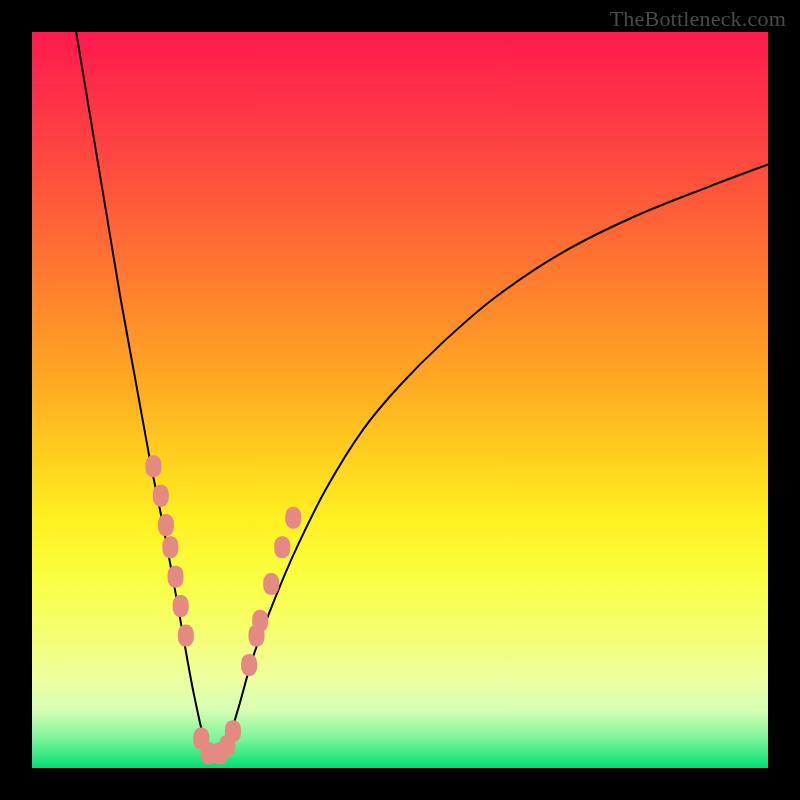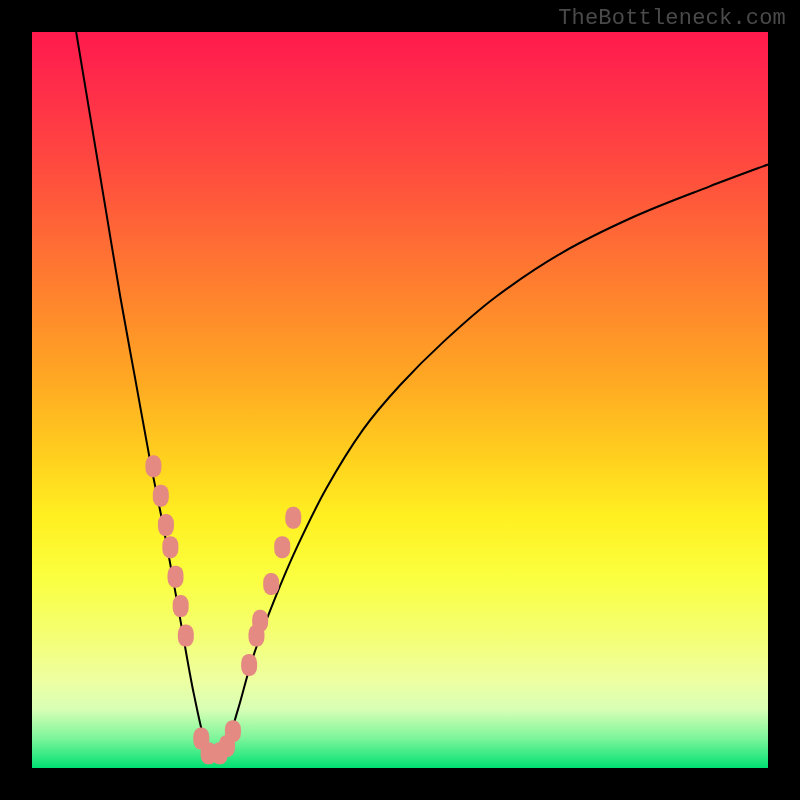--- a/index.html
+++ b/index.html
@@ -48,21 +48,21 @@
     left: 0;
     top: 0;
     width: 736px;
     height: 736px;
     overflow: visible;
   }
   .watermark {
     position: absolute;
     top: 6px;
     right: 14px;
-    font-family: Liberation Mono, monospace;
+    font-family: Liberation Serif, serif;
     font-size: 22px;
     color: #4a4a4a;
     letter-spacing: 0.2px;
   }
   .curve {
     fill: none;
     stroke: #000;
     stroke-width: 2;
   }
   .marker {

